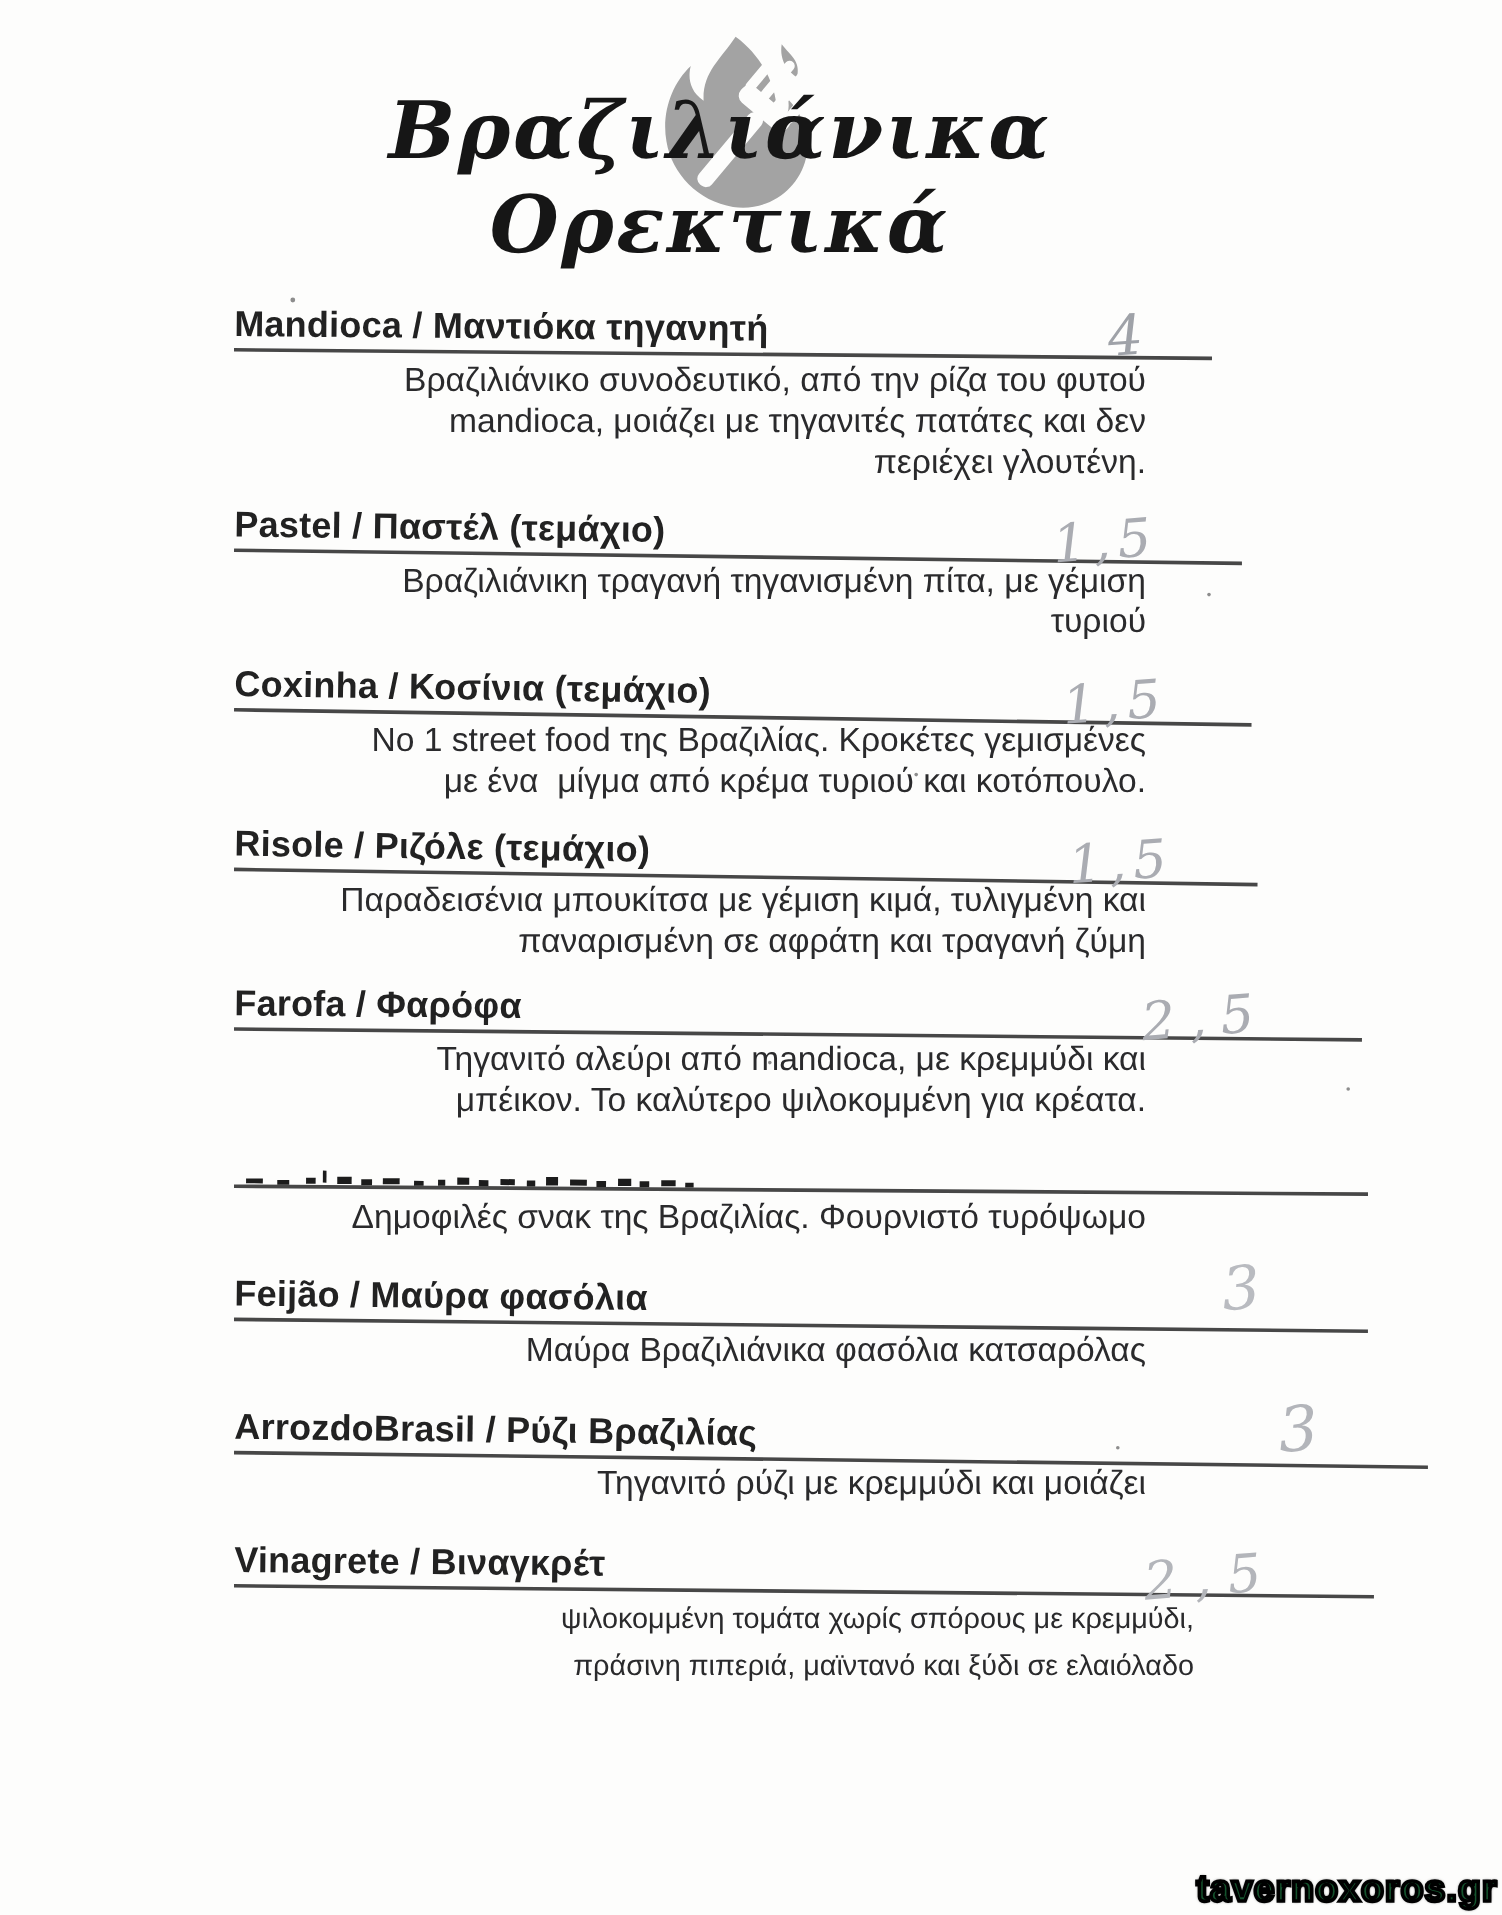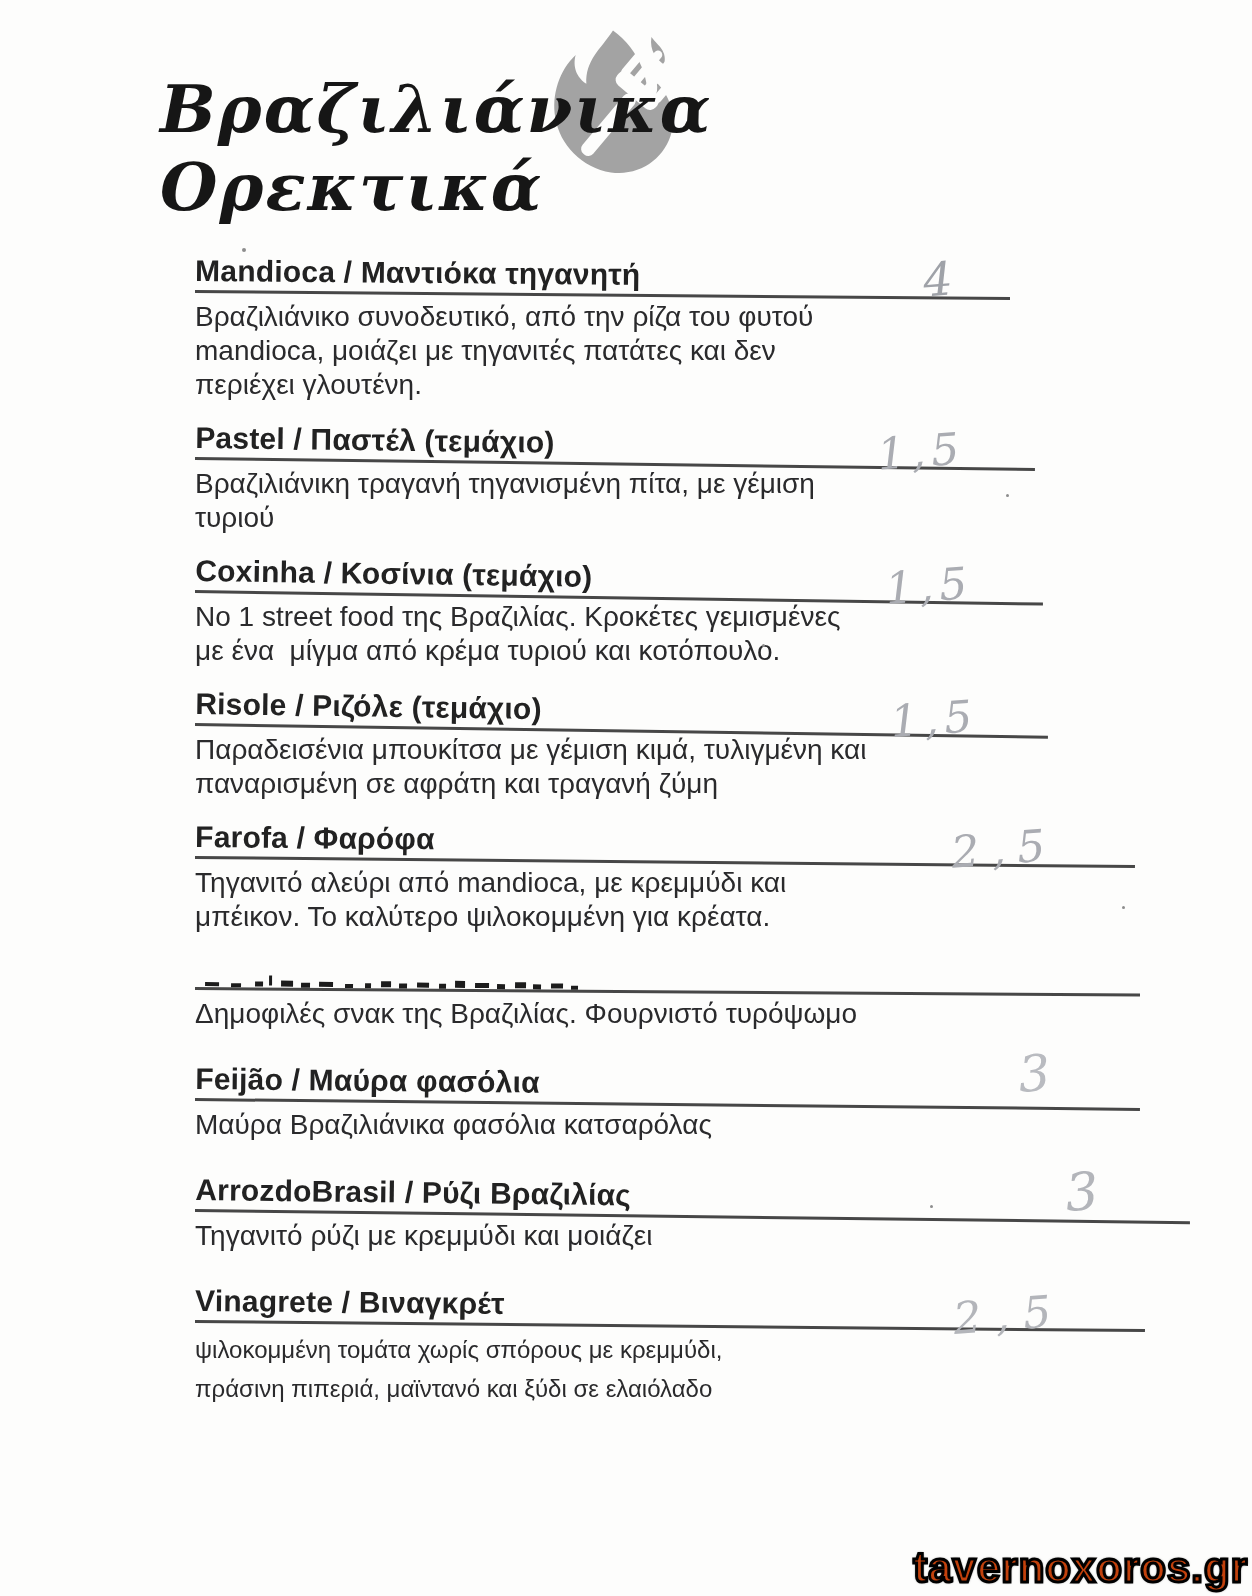--- a/index.html
+++ b/index.html
@@ -6,27 +6,27 @@
   body{
     width:1252px;height:1596px;position:relative;overflow:hidden;
     background:#fdfdfc;
     font-family:"Liberation Sans", sans-serif;
     color:#1d1d1f;
   }
   
   .header{position:absolute;left:0;top:0;width:1252px;height:230px;}
   .logo{position:absolute;left:528px;top:22px;width:170px;height:160px;z-index:1;}
   .page-title{
-    position:absolute;left:160px;top:70px;width:880px;z-index:2;
+    position:absolute;left:160px;top:70px;width:880px;text-align:center;z-index:2;
     font-family:"DejaVu Serif", serif;font-style:italic;font-weight:bold;
     font-size:66px;letter-spacing:2px;color:#161616;
   }
   
   .menu{position:absolute;left:195px;top:250px;width:1005px;}
-  .item{position:relative;margin-bottom:15px;}
+  .item{position:relative;margin-bottom:15px;text-align:right;}
   .title-row{
     position:relative;height:40px;border-bottom:3px solid #474747;
     transform-origin:left bottom;margin-bottom:7px;
   }
   .item-name{
     position:absolute;left:0;bottom:2px;font-weight:bold;font-size:30px;
     letter-spacing:.2px;color:#222;white-space:nowrap;
   }
   .item-price{
     position:absolute;right:70px;bottom:-10px;z-index:3;
@@ -52,21 +52,21 @@
   .item-8 .desc{font-size:24px;line-height:39px;max-width:800px;}
   
   .item-0 .item-price{right:58px;font-size:46px;letter-spacing:0;color:#9fa2a8;}
   .item-4 .item-price{right:78px;letter-spacing:12px;}
   .item-6 .item-price{font-size:50px;bottom:4px;right:90px;letter-spacing:0;color:#b9bbc0;}
   .item-7 .item-price{font-size:52px;bottom:-2px;right:92px;letter-spacing:0;color:#b3b5ba;}
   .item-8 .item-price{right:80px;letter-spacing:14px;bottom:-12px;color:#b3b5ba;}
   
   .watermark{
     position:absolute;right:4px;bottom:4px;z-index:5;
-    font-size:42px;font-weight:bold;letter-spacing:1px;color:#c2410c;
+    font-size:31px;font-weight:bold;letter-spacing:1px;color:#14532d;
     -webkit-text-stroke:3px #000;
     text-shadow:0 0 2px #000,0 0 3px #000;
   }
   
   .speck{position:absolute;background:#8d8d8d;border-radius:50%;width:4px;height:4px;z-index:0;}
   .speck.s1{left:242px;top:248px;}
   .speck.s2{left:1006px;top:494px;width:3px;height:3px;}
   .speck.s3{left:762px;top:644px;width:3px;height:3px;}
   .speck.s4{left:640px;top:884px;width:3px;height:3px;}
   .speck.s5{left:1122px;top:906px;width:3px;height:3px;}

